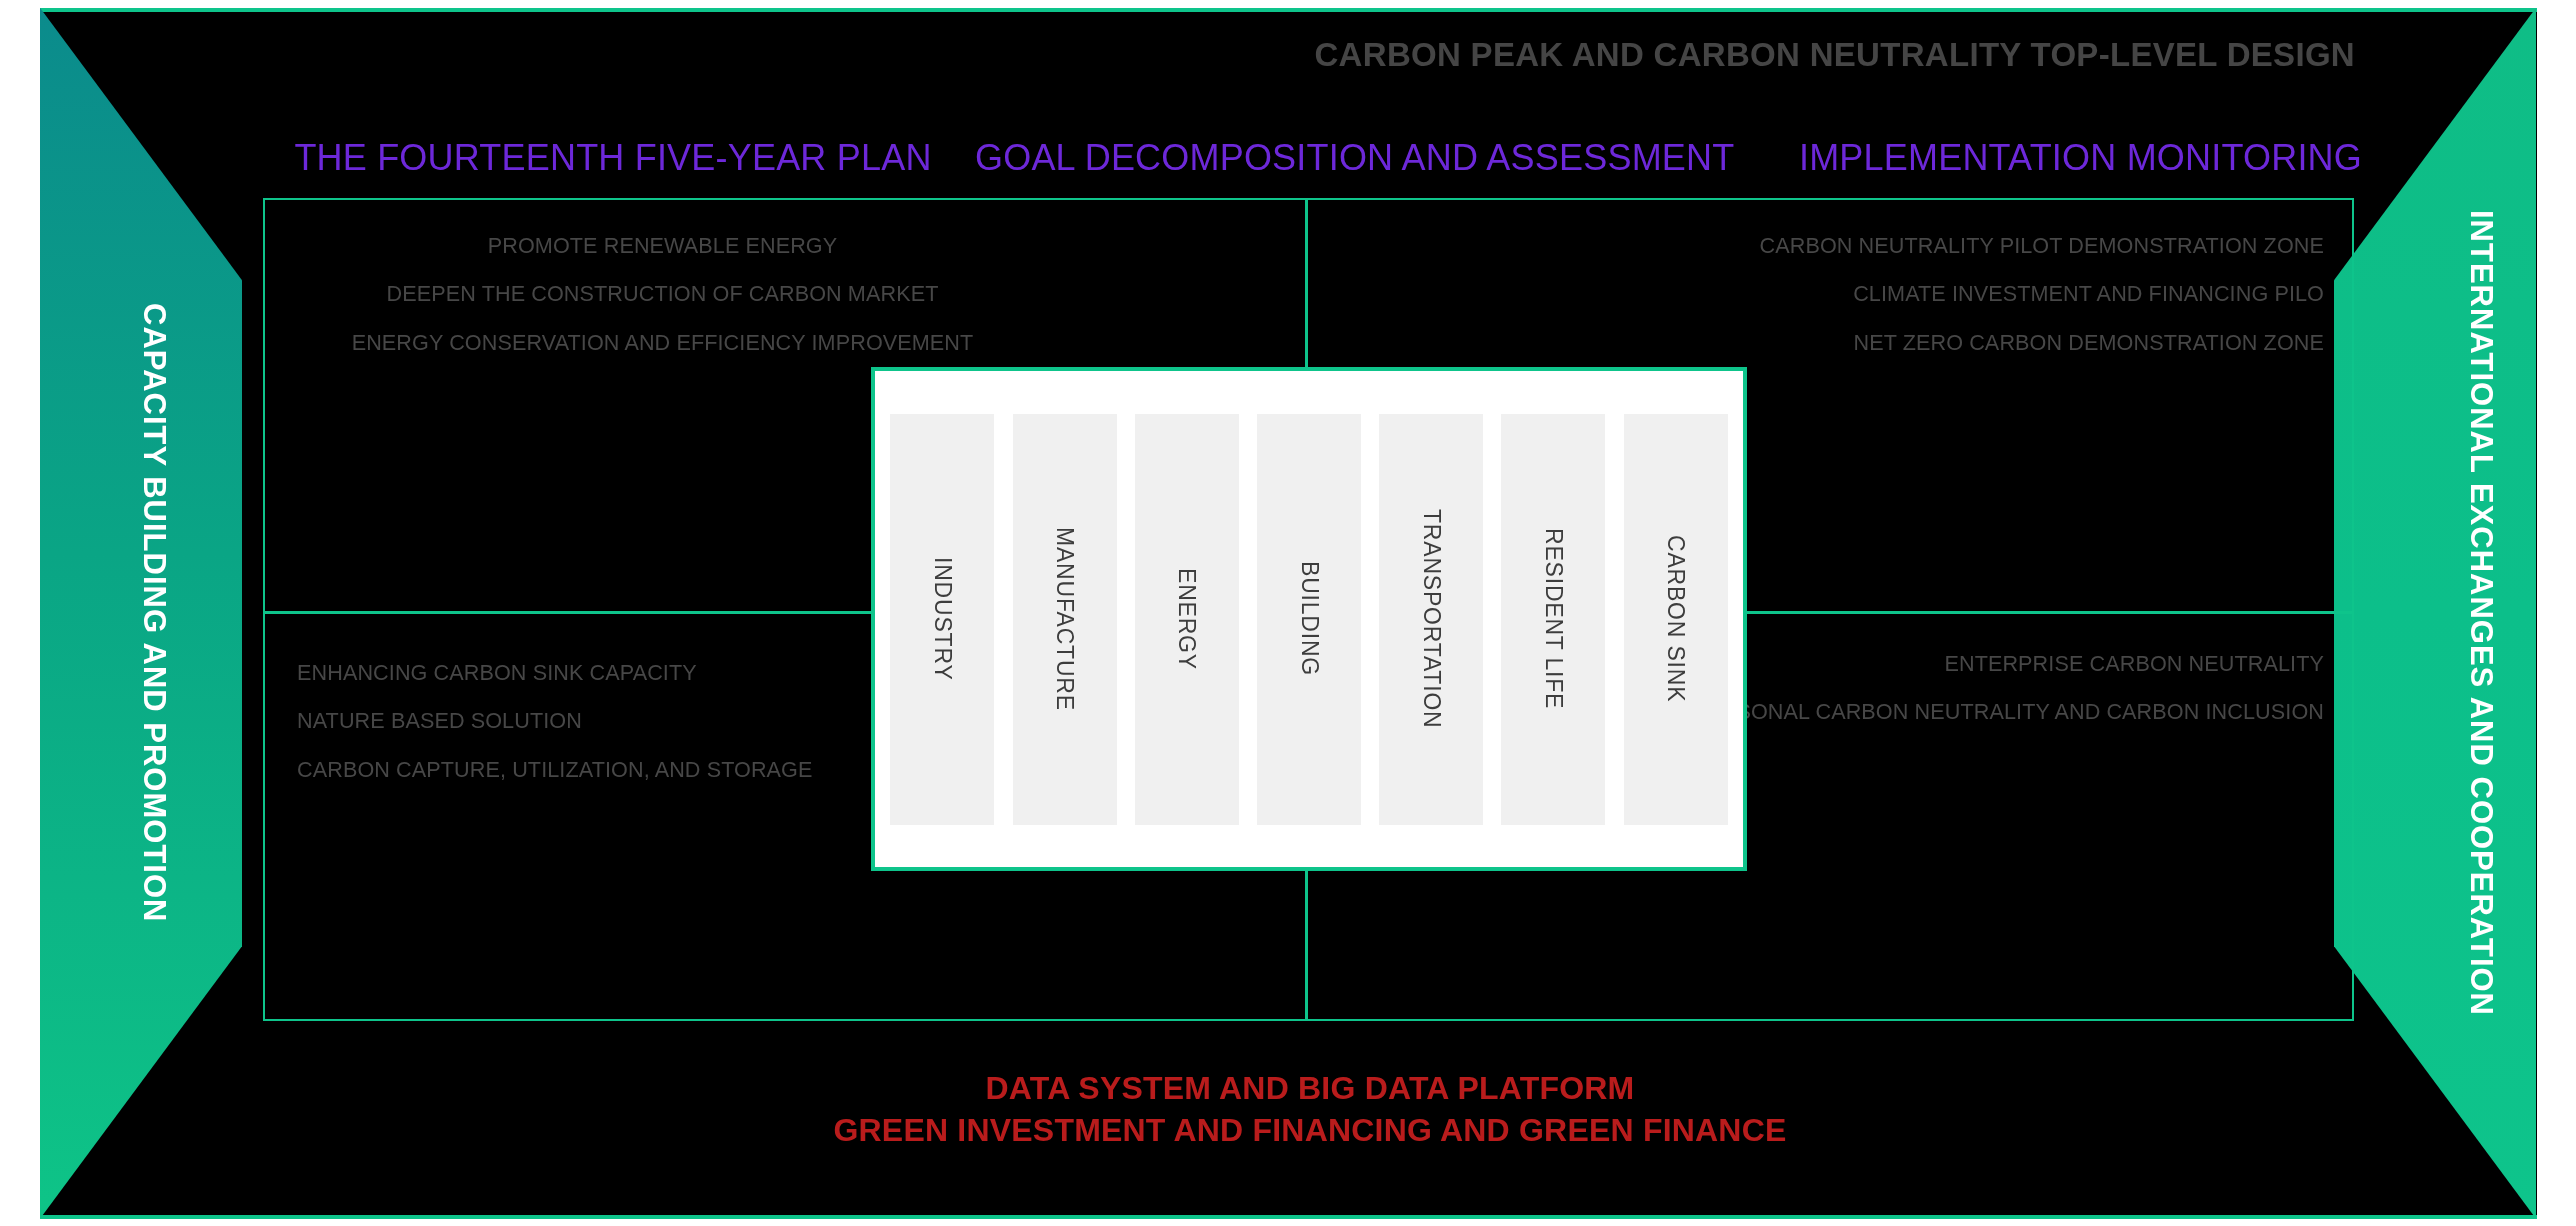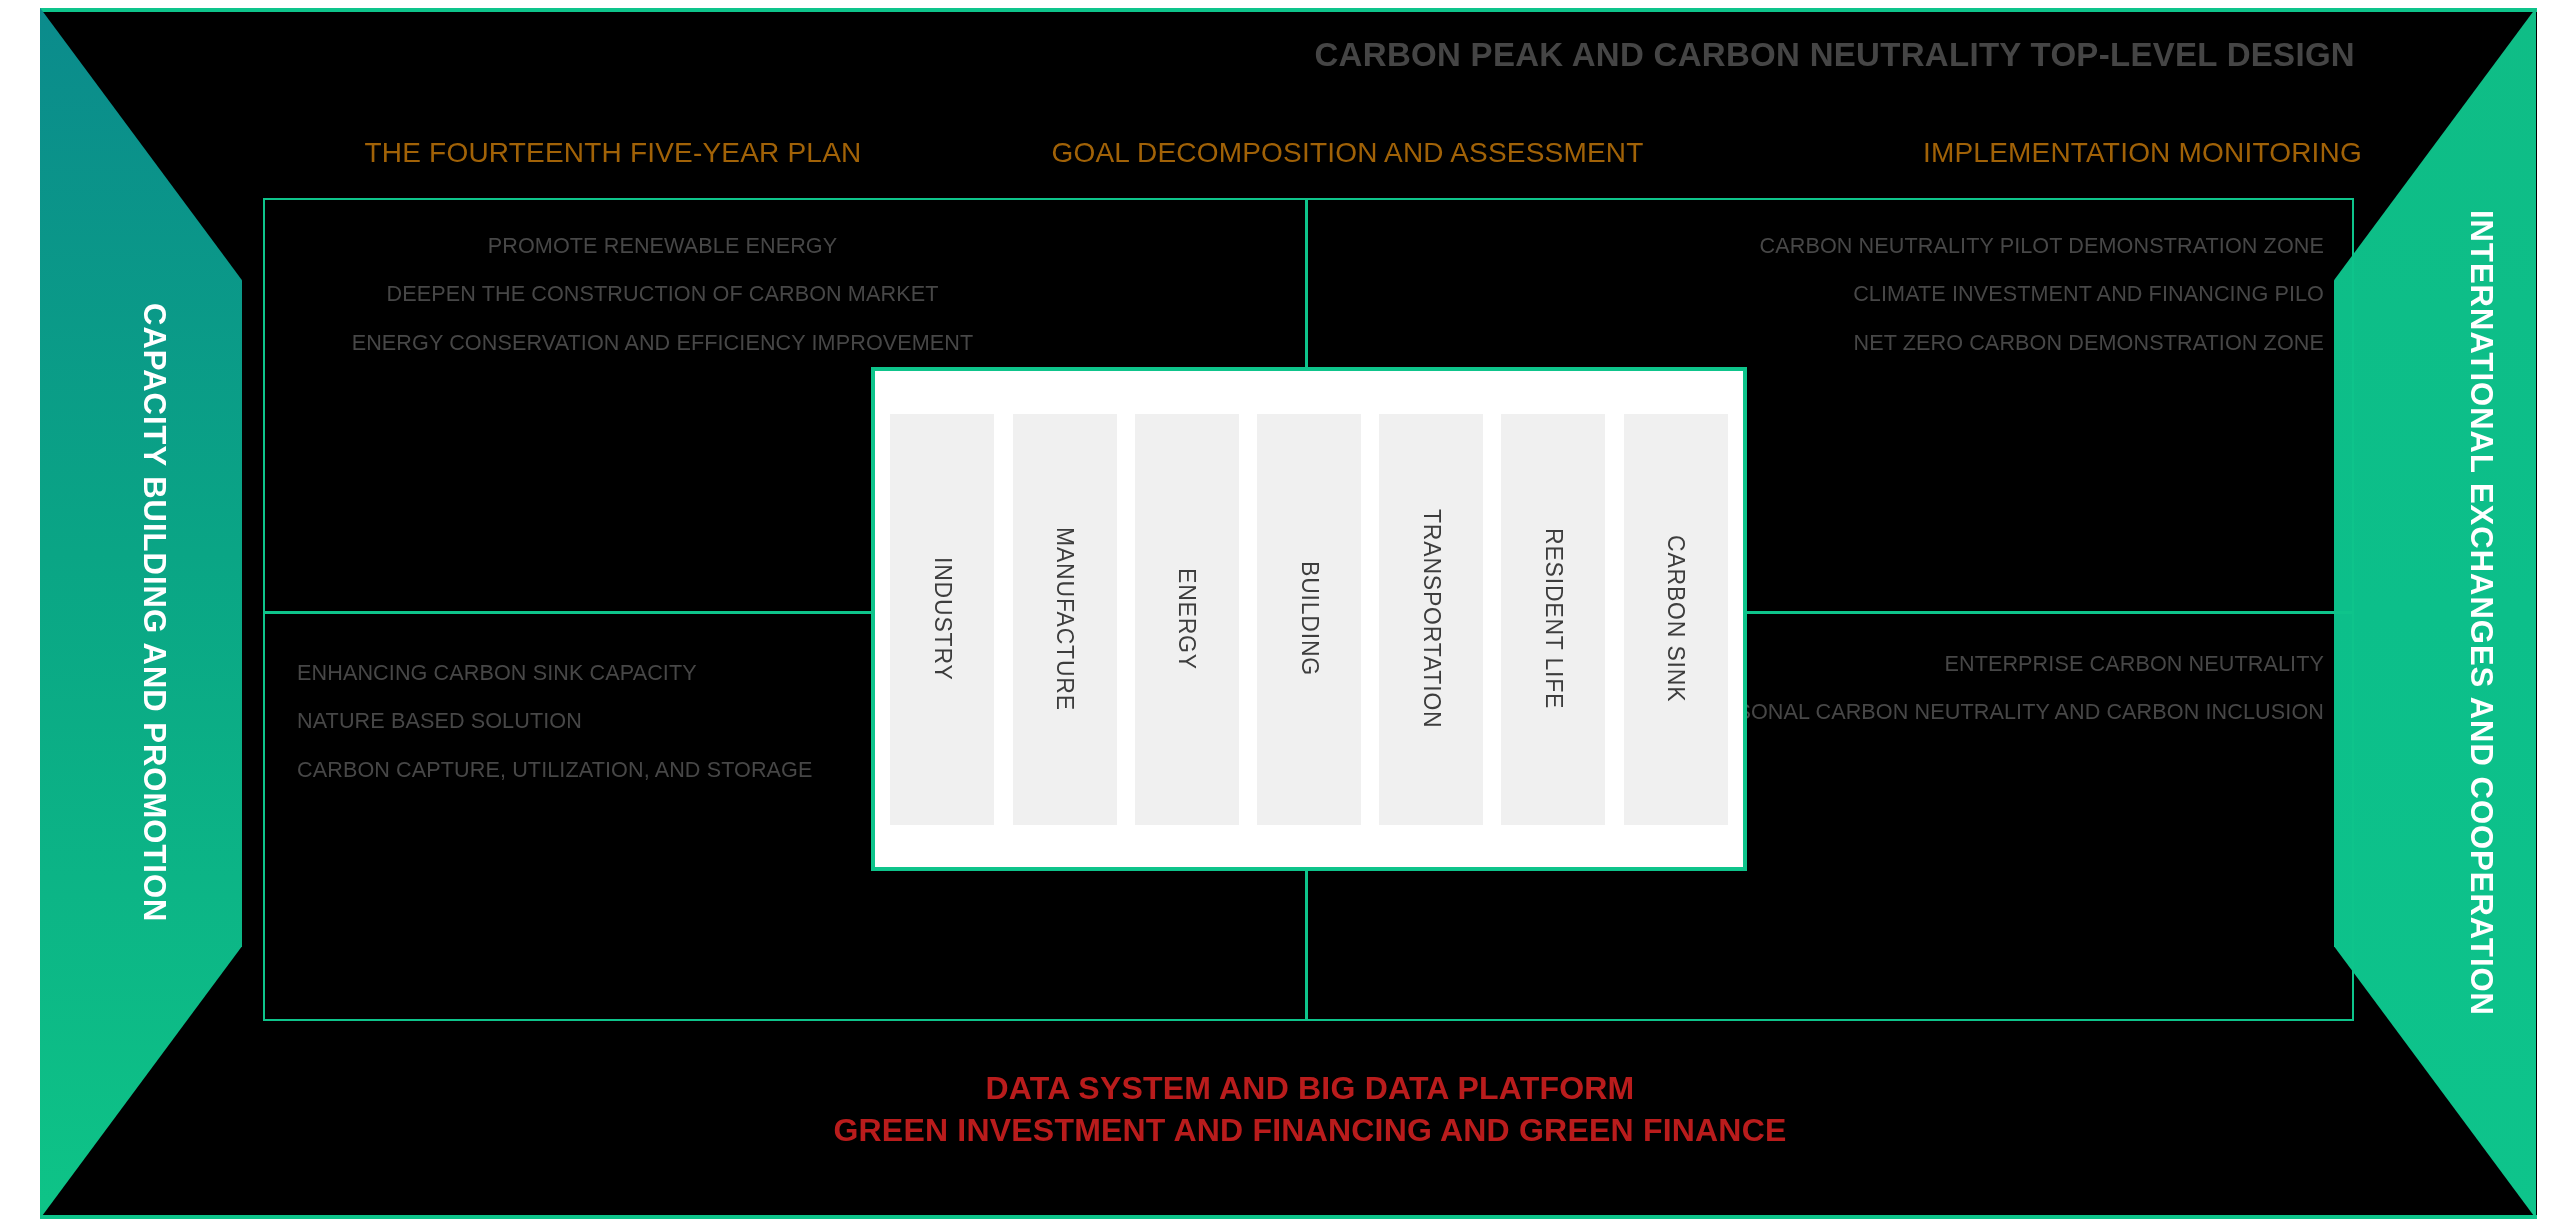--- a/index.html
+++ b/index.html
@@ -92,22 +92,22 @@
   
   .col-headers {
     position: absolute;
     left: 251px;
     top: 137px;
     width: 2111px;
     height: 43px;
     display: flex;
   }
   .col-header {
-    color: #a16207;
-    font-size: 28px;
+    color: #6d28d9;
+    font-size: 36px;
     letter-spacing: 0.2px;
     white-space: nowrap;
   }
   .col-header.h1 { flex: 0 0 724px; text-align: center; }
   .col-header.h2 { flex: 0 0 745px; text-align: center; }
   .col-header.h3 { flex: 1;          text-align: right; }
 
   
   .inner-box {
     position: absolute;

